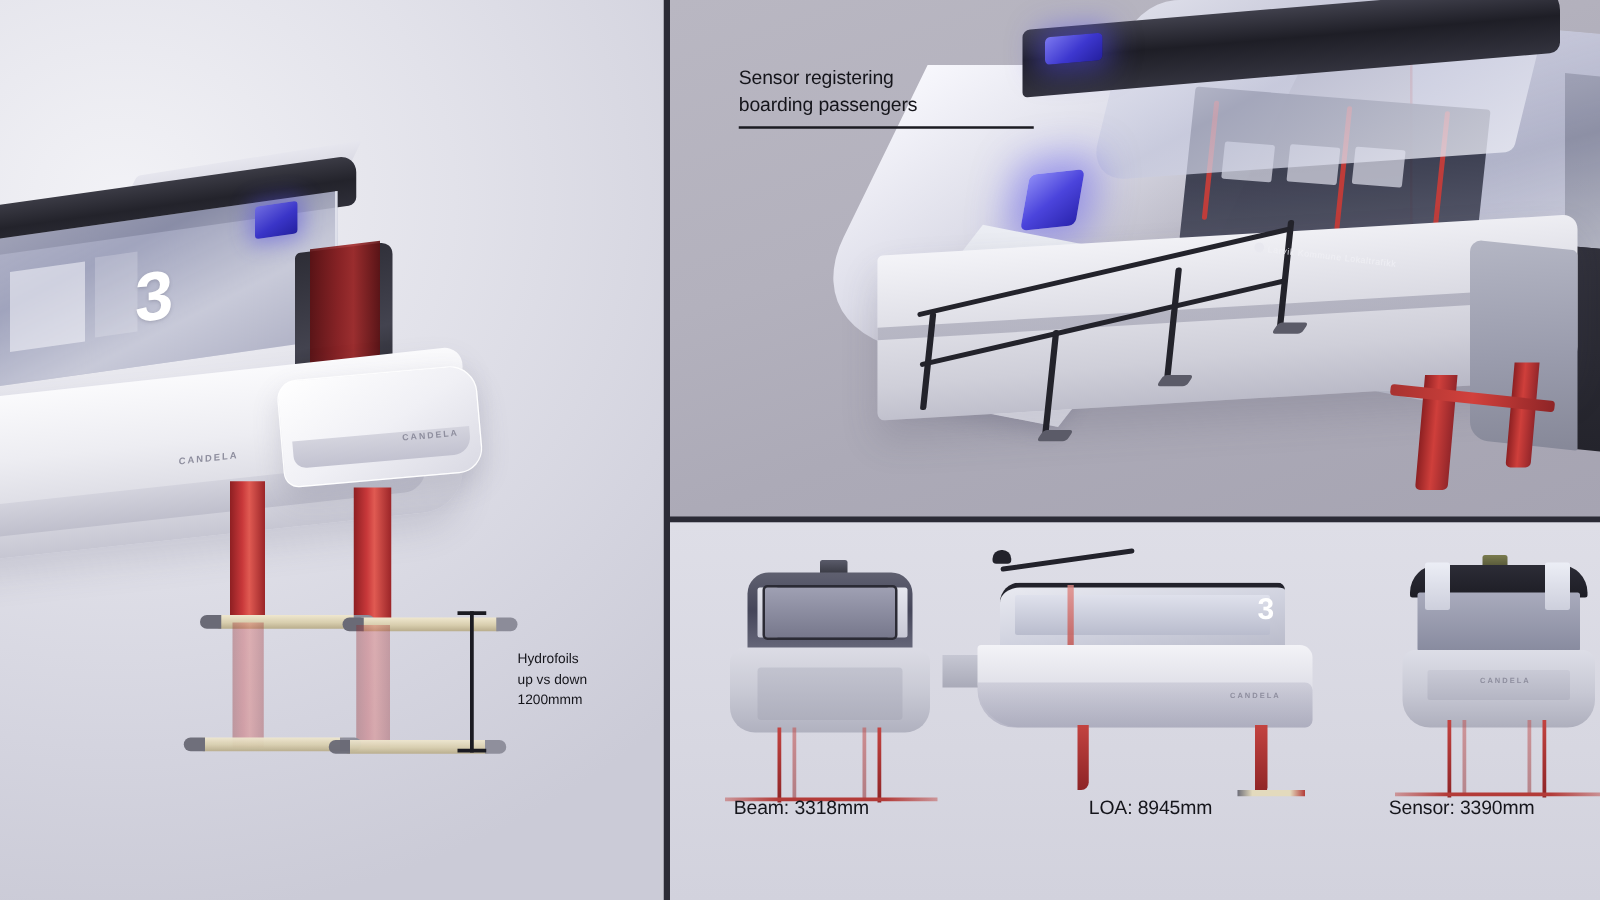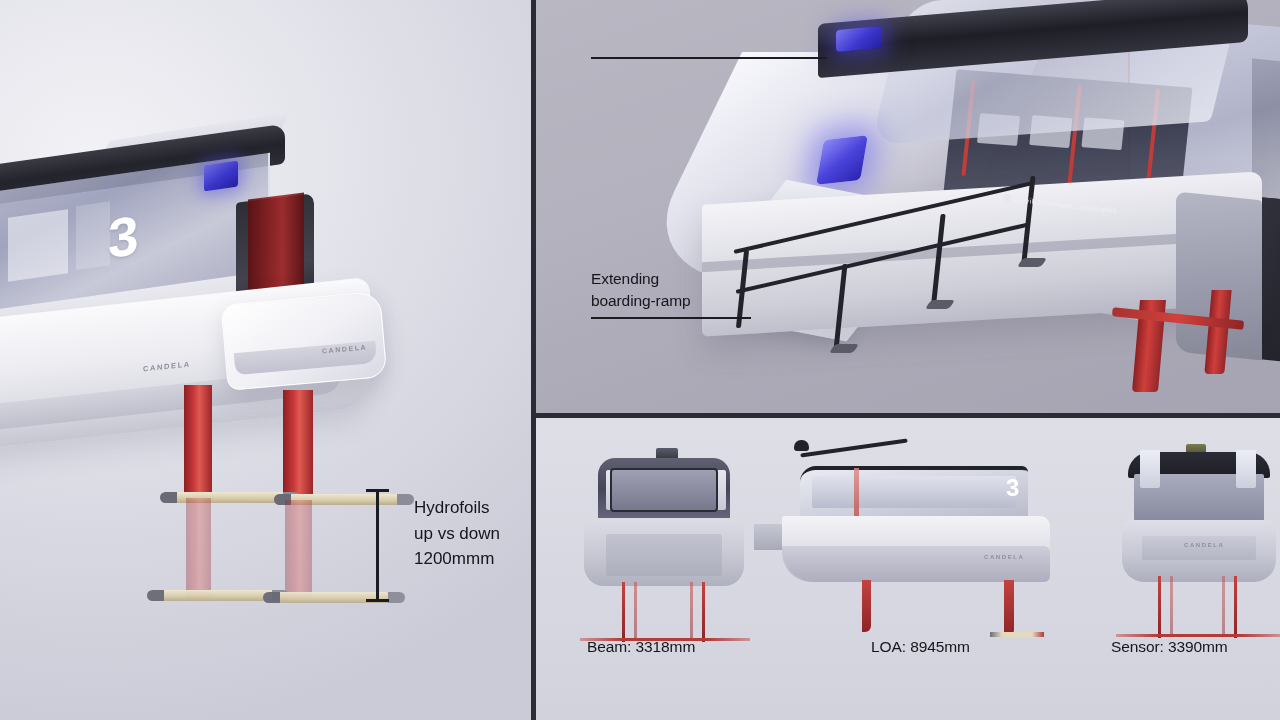--- a/index.html
+++ b/index.html
@@ -39,21 +39,21 @@
     margin-top:5px; height:1.6px; background:#1b1b22;
   }
   #callout-sensor { left:591px; top:52px; width:236px; }
   #callout-sensor .crule { width:236px; }
   #callout-ramp   { left:591px; top:268px; width:160px; }
   #callout-ramp .crule { width:160px; }
 
   
   #note-hydrofoil { position:absolute; left:414px; top:495px; width:112px; }
   #note-hydrofoil .ntext {
-    font-size:17px; line-height:1.5; color:#15151b; white-space:pre-line;
+    font-size:11px; line-height:1.5; color:#15151b; white-space:pre-line;margin-top:24px;
   }
   
   #dim-bar { position:absolute; left:366px; top:489px; width:23px; height:113px; }
   #dim-bar .stem { position:absolute; left:10px; top:0; width:2.6px; height:113px; background:#1b1b22; }
   #dim-bar .cap  { position:absolute; left:0; width:23px; height:2.8px; background:#1b1b22; }
   #dim-bar .cap.top { top:0; } #dim-bar .cap.bot { bottom:0; }
 
   
   .spec-label {
     position:absolute; bottom:64px; font-size:15.5px; color:#15151b;
@@ -462,25 +462,22 @@
     <div class="art" id="tr-strutA"></div>
     <div class="art" id="tr-strutB"></div>
     <div class="art" id="tr-foilwing"></div>
   </div>
 
   <div id="tr-logo">
     <span class="dot"></span><span>Larvik Kommune Lokaltrafikk</span>
   </div>
 
   <div class="callout" id="callout-sensor">
-    <div class="crule"></div>
-  </div>
-  <div class="callout" id="callout-ramp">
-    <div class="ctext">Extending
-boarding-ramp</div>
+    <div class="ctext">Sensor registering
+boarding passengers</div>
     <div class="crule"></div>
   </div>
 
   <div class="panel" id="panel-bottomright">
 
     <div class="ortho" id="ov-beam">
       <div class="antenna"></div>
       <div class="upper"></div>
       <div class="sidewin" style="left:30px;"></div>
       <div class="sidewin" style="left:133px;"></div>

